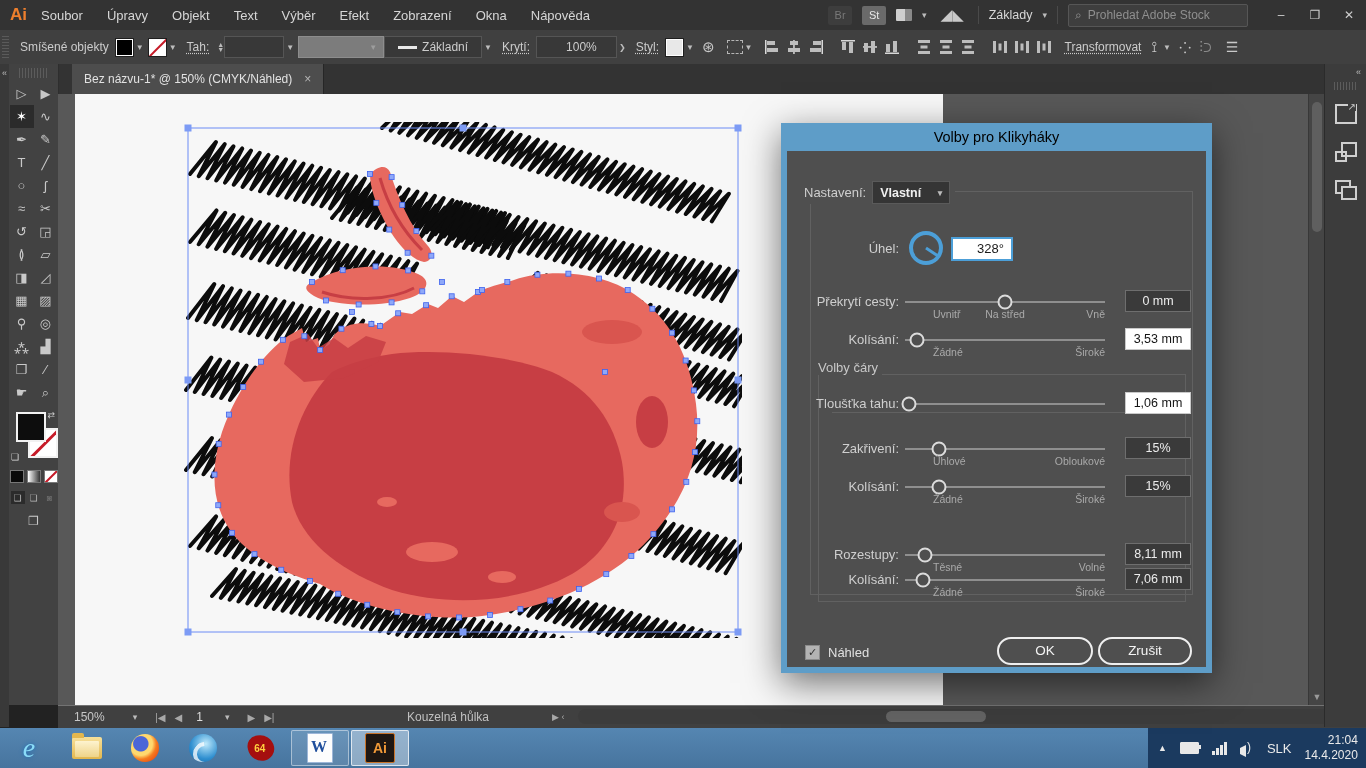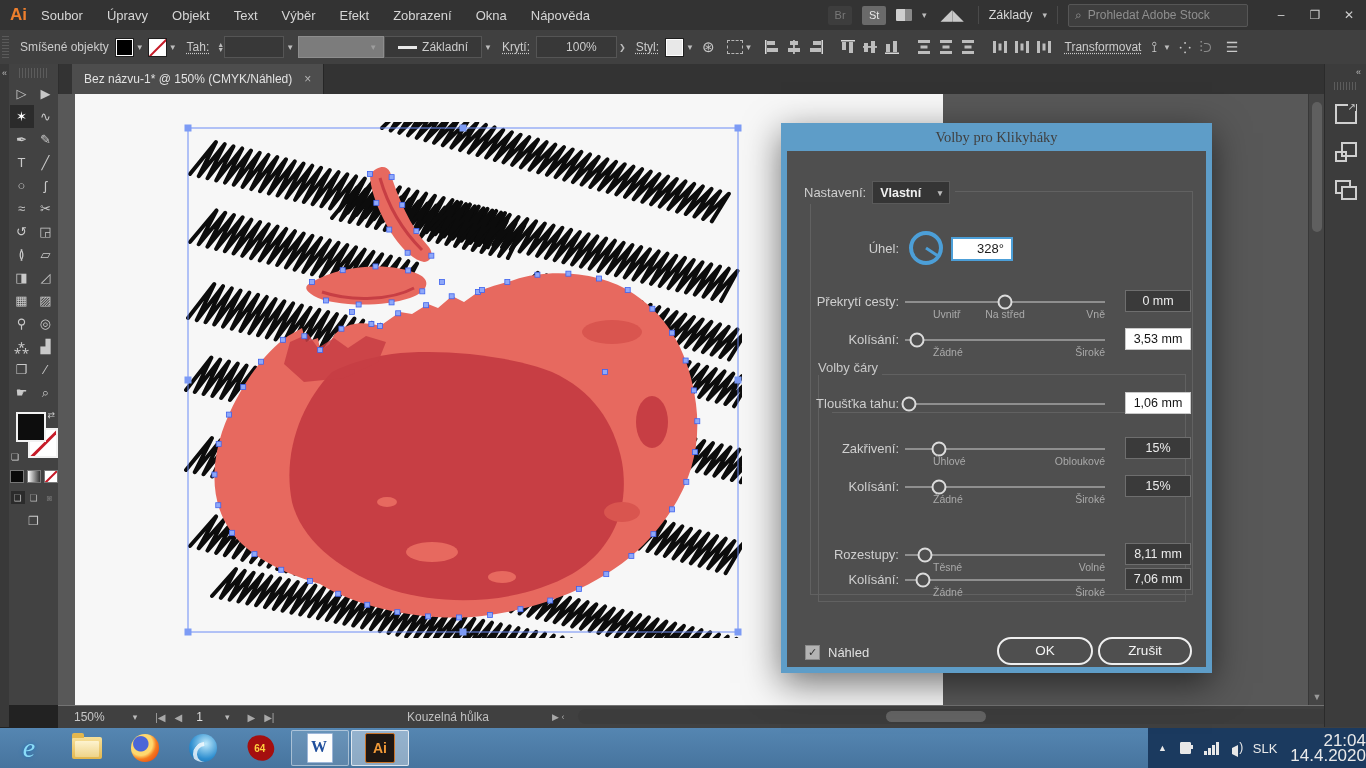--- a/index.html
+++ b/index.html
@@ -103,21 +103,21 @@
   .rd-head{text-align:right;padding:3px 6px;color:#bbb;font-size:9px;}
   .rd-grip{height:8px;margin:2px 9px;background:repeating-linear-gradient(90deg,#5c5c5c 0 1px,transparent 1px 3px);}
   .rd-icons{display:flex;flex-direction:column;align-items:center;gap:18px;margin-top:14px;color:#cfcfcf;}
   .rd-box{width:18px;height:16px;border:2px solid #cfcfcf;position:relative;font-size:10px;}
   .rd-box .arr{position:absolute;right:-1px;top:-3px;background:#3c3c3c;line-height:8px;}
   .rd-two{position:relative;width:22px;height:20px;}
   .rd-two i{position:absolute;border:2px solid #cfcfcf;display:block;}
 
   
   .dialog{left:781px;top:123px;width:431px;height:550px;background:#5e9dc8;box-shadow:0 10px 34px rgba(0,0,0,.55);z-index:50;}
-  .dlg-title{height:28px;display:flex;align-items:center;justify-content:center;color:#404040;font-size:14.5px;font-family:Liberation Serif, serif;}
+  .dlg-title{height:28px;display:flex;align-items:center;justify-content:center;color:#000000;font-size:14.5px;}
   .dlg-body{position:absolute;left:6px;top:28px;right:6px;bottom:6px;background:#4f4f4f;}
   .dlg-body .abs{position:absolute;}
   .fset{border:1px solid #616161;}
   .dlg-label{width:110px;text-align:right;font-size:13px;color:#cfcfcf;line-height:21px;}
   .legend{background:#4f4f4f;padding:0 4px;font-size:13px;color:#c8c8c8;}
   .dropdown{background:#353535;border:1px solid #5a5a5a;color:#f0f0f0;font-size:12.5px;font-weight:bold;
             display:flex;align-items:center;justify-content:space-between;padding:0 7px;height:21px;}
   .srow{position:absolute;left:0;width:100%;height:34px;}
   .srow .dlg-label{position:absolute;left:2px;top:-10px;}
   .track{position:absolute;left:118px;top:0;width:200px;height:2px;background:#8f8f8f;}
@@ -156,21 +156,21 @@
   .aiic{width:28px;height:28px;background:#1e1713;border:1px solid #c8732a;border-radius:2px;display:flex;align-items:center;justify-content:center;color:#f19a38;font-weight:bold;font-size:14px;}
   .tray{position:absolute;right:0;top:0;height:40px;width:218px;background:#1b3a5f;display:flex;align-items:center;gap:13px;color:#eaeaea;padding-left:10px;box-sizing:border-box;}
   .tray .up{font-size:9px;}
   .battery{width:17px;height:10px;border:1px solid #e8e8e8;border-radius:1px;position:relative;background:#e8e8e8;}
   .battery::after{content:"";position:absolute;right:-3px;top:2px;width:2px;height:4px;background:#e8e8e8;}
   .sigbars{display:flex;align-items:flex-end;gap:1px;}
   .sigbars i{width:3px;background:#e8e8e8;display:block;}
   .speaker{position:relative;width:14px;height:12px;}
   .speaker::before{content:"";position:absolute;left:0;top:3px;border-top:3px solid transparent;border-bottom:3px solid transparent;border-right:6px solid #e8e8e8;height:6px;}
   .speaker::after{content:")";position:absolute;left:7px;top:-2px;color:#e8e8e8;font-size:12px;}
-  .clock{font-size:17px;text-align:right;line-height:15px;}
+  .clock{font-size:12px;text-align:right;line-height:15px;}
 </style>
 </head>
 <body>
 
 <div class="stage">
 
   <div class="abs menubar">
     <span class="ai-logo">Ai</span>
     <div class="menu-items" id="menu-items">
         <span>Soubor</span>

